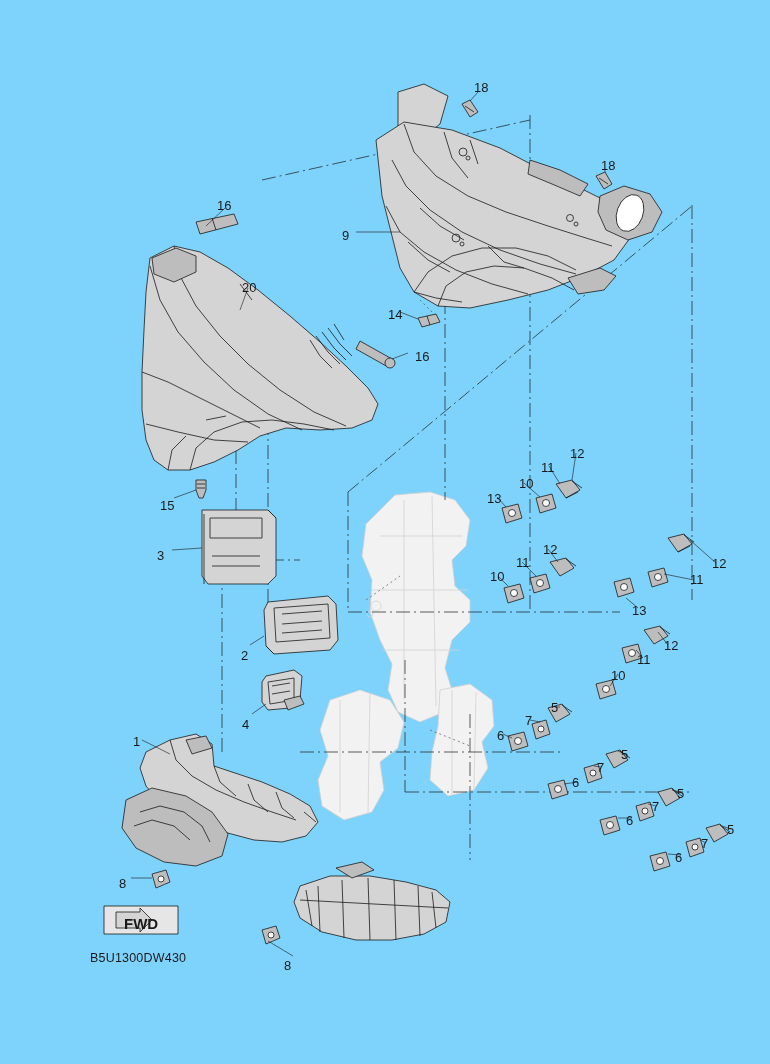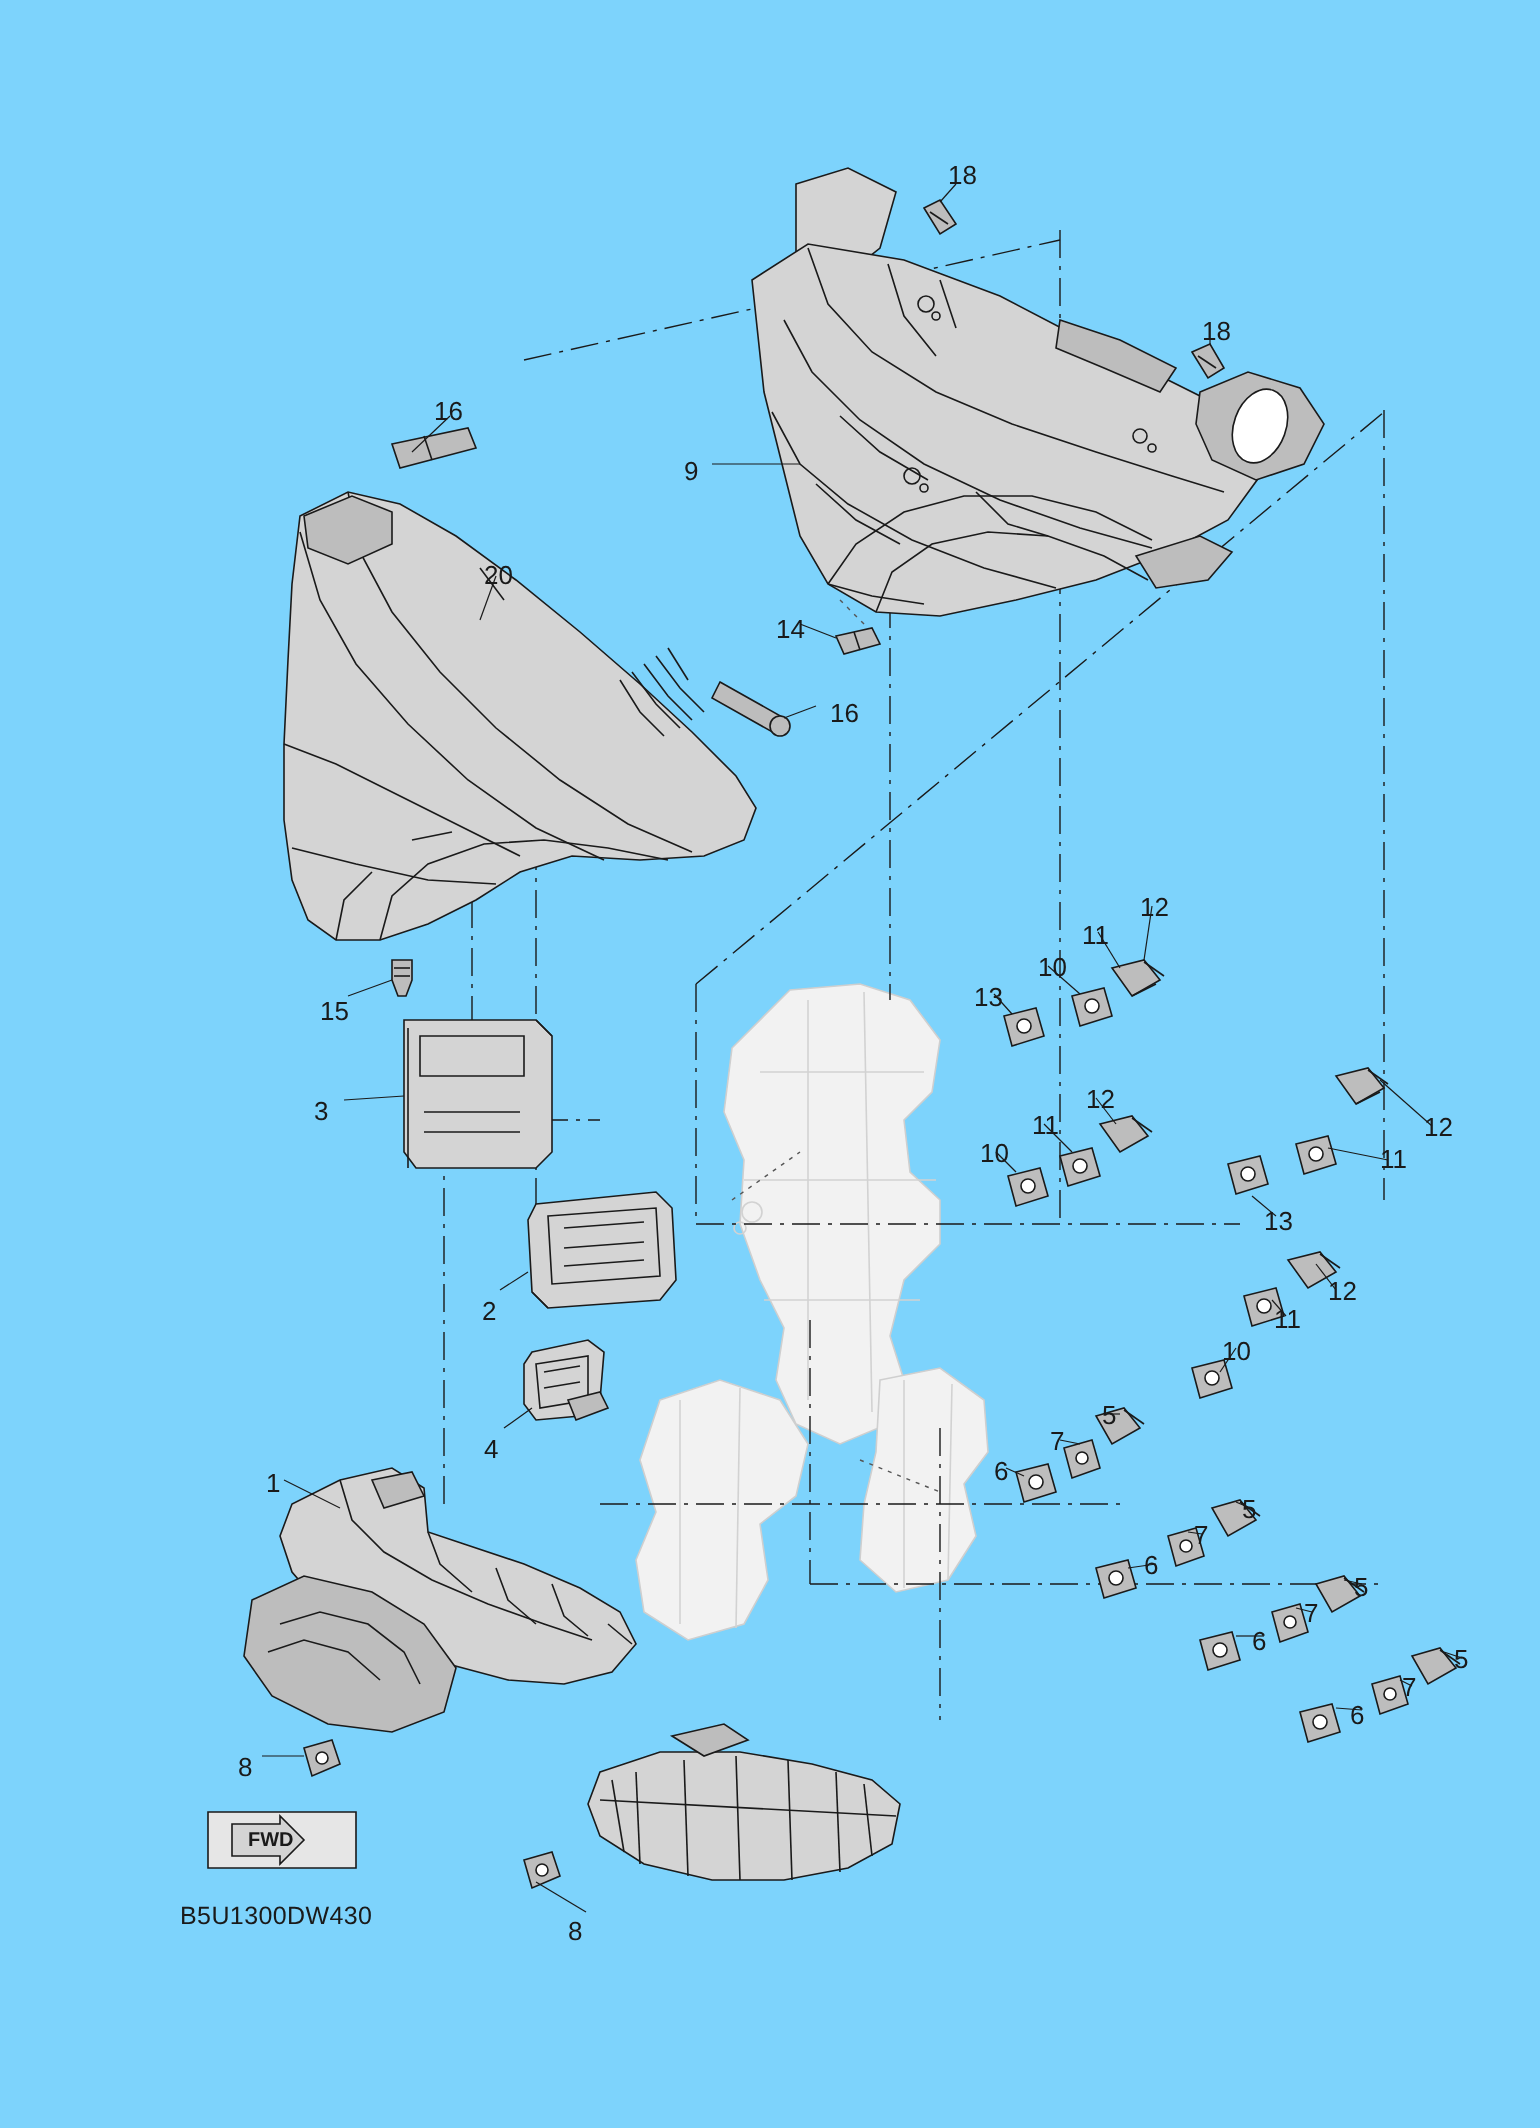--- a/index.html
+++ b/index.html
@@ -34,21 +34,21 @@
     position: absolute;
     font-family: "Liberation Sans", sans-serif;
     font-size: 12.5px;
     color: #1a1a1a;
     letter-spacing: 0.2px;
     white-space: nowrap;
   }
   .fwd-label {
     position: absolute;
     font-family: "Liberation Sans", sans-serif;
-    font-size: 10px;
+    font-size: 15px;
     font-weight: bold;
     color: #1a1a1a;
     white-space: nowrap;
   }
 </style>
 </head>
 <body>
 
 <div id="page">
 

